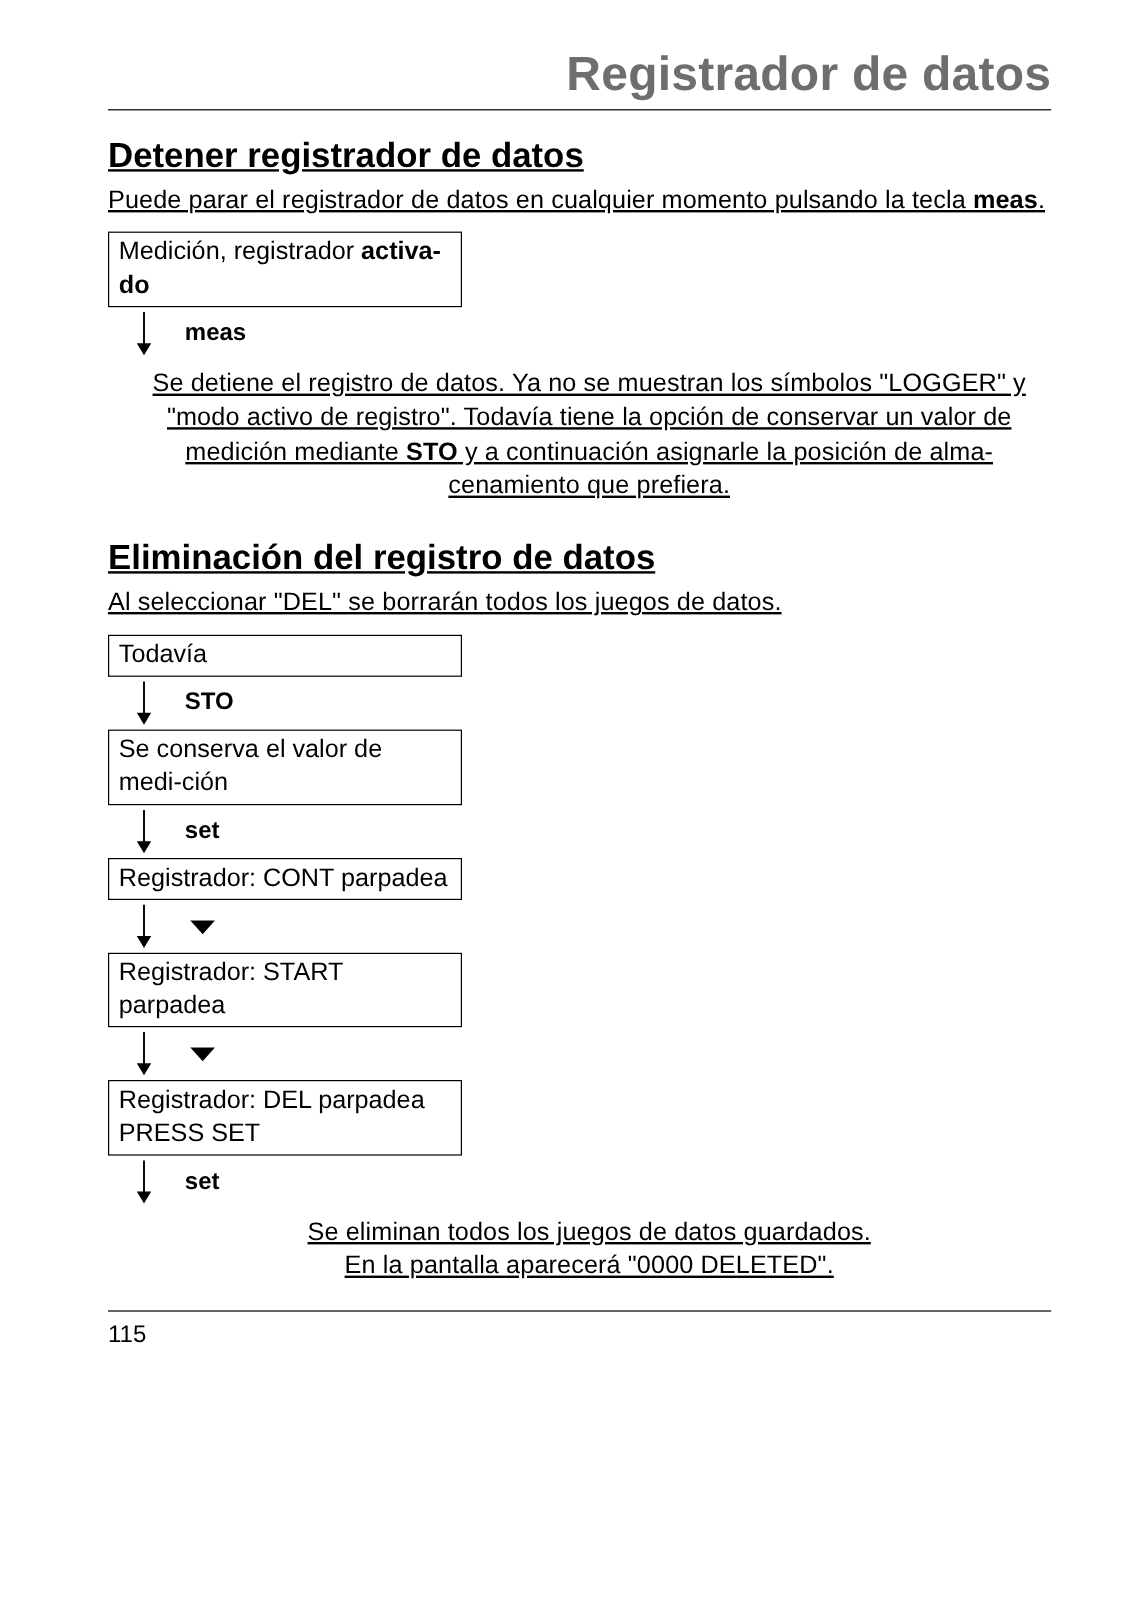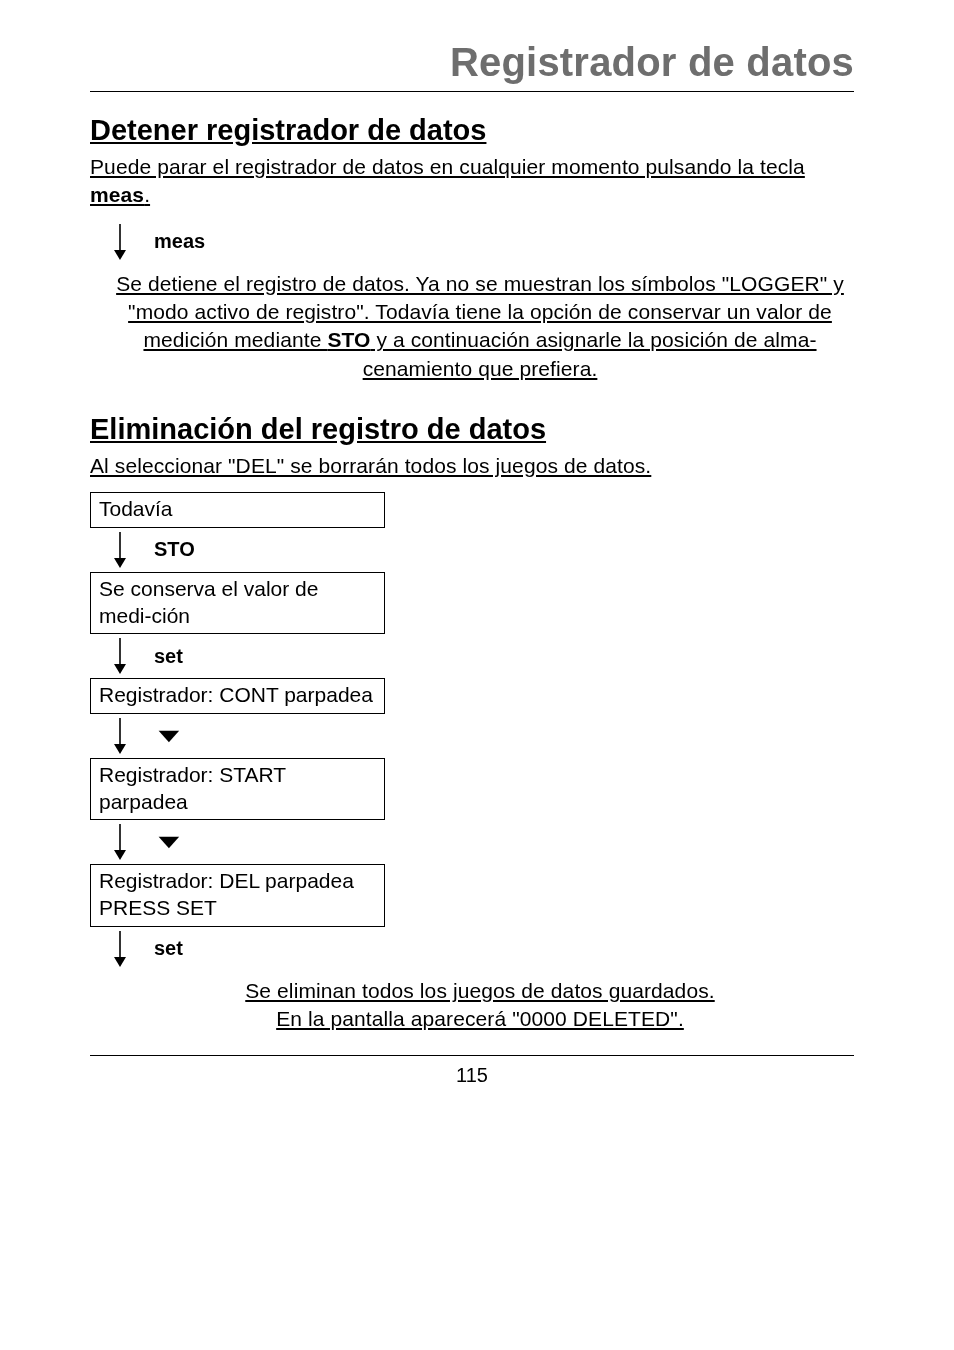--- a/index.html
+++ b/index.html
@@ -6,21 +6,21 @@
     margin: 0;
     padding: 0;
     background: #fff;
     font-family: "Helvetica Neue", Arial, sans-serif;
     color: #000;
   }
   .page {
     width: 954px;
     min-height: 1350px;
     box-sizing: border-box;
-    padding: 40px 100px 40px 90px;
+    padding: 40px 78px 40px 90px;
     position: relative;
   }
   .page-title {
     font-size: 40px;
     font-weight: 700;
     color: #6e6e6e;
     text-align: right;
     margin: 0 0 6px 0;
     letter-spacing: 0.2px;
   }
@@ -80,39 +80,42 @@
     margin: 8px 0 0 16px;
   }
   .indent-block .body-text { margin-bottom: 0; text-align: center; }
   .section-gap { height: 20px; }
   .footer-rule {
     border: none;
     border-top: 1.2px solid #000;
     margin: 22px 0 8px 0;
   }
   .page-number {
-    text-align: center;
+    text-align: left;
     font-size: 20px;
     margin: 0;
   }
 </style>
 </head>
 <body>
 
 <div class="page">
 
   <h1 class="page-title">Registrador de datos</h1>
   <hr class="title-rule">
 
   <h2 class="section-heading">Detener registrador de datos</h2>
 
   <p class="body-text">
     <span>Puede parar el registrador de datos en cualquier momento pulsando la tecla </span><strong>meas</strong><span>.</span>
   </p>
 
+  <div class="flow-box">
+    <span>Medición, registrador </span><strong>activa-do</strong>
+  </div>
 
   <div class="arrow-row">
     <svg class="arrow-svg" viewBox="0 0 24 40">
       <line x1="12" y1="2" x2="12" y2="30" stroke="#000" stroke-width="1.6"></line>
       <polygon points="6,28 18,28 12,38" fill="#000"></polygon>
     </svg>
     <span class="arrow-label">meas</span>
   </div>
 
   <div class="indent-block">

